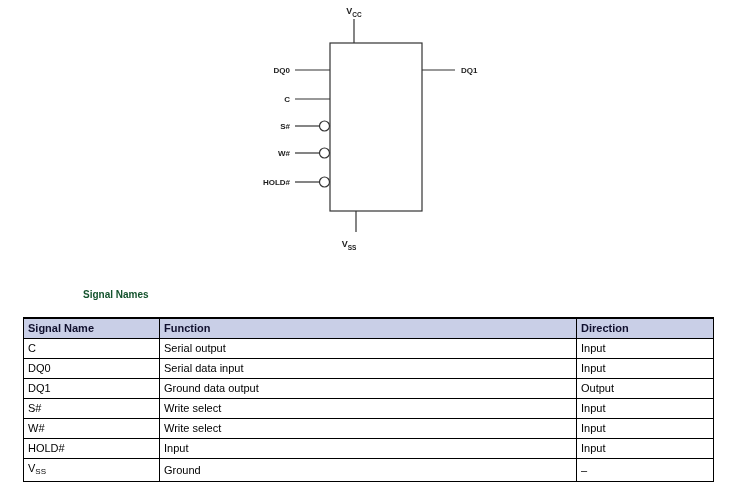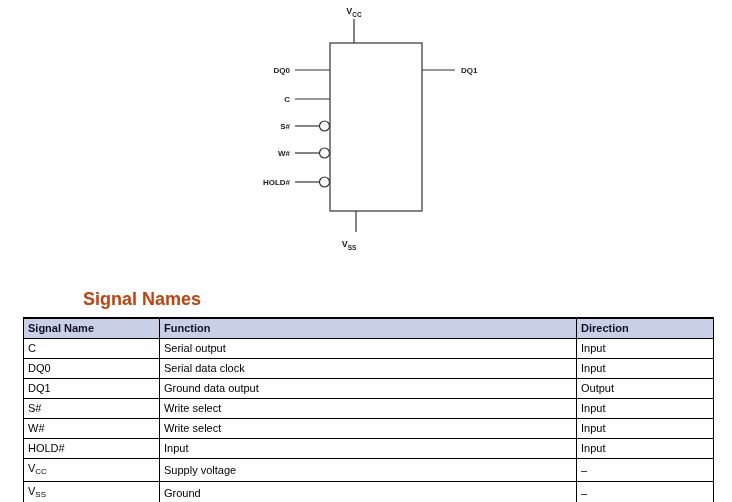--- a/index.html
+++ b/index.html
@@ -32,23 +32,23 @@
     font: 700 9px "Liberation Sans", sans-serif;
     fill: #1c1c1c;
   }
   .svg-sub { font-size: 6.5px; }
 
   
   .section-heading {
     position: absolute;
     left: 83px;
     top: 289px;
-    font-size: 18px;
+    font-size: 10px;
     font-weight: bold;
-    color: #c2410c;
+    color: #14532d;
   }
 
   
   table.signal-table {
     position: absolute;
     left: 23px;
     top: 317px;
     width: 690px;
     border-collapse: collapse;
     table-layout: fixed;
@@ -129,21 +129,21 @@
       </tr>
     </thead>
     <tbody>
       <tr>
         <td>C</td>
         <td>Serial output</td>
         <td>Input</td>
       </tr>
       <tr>
         <td>DQ0</td>
-        <td>Serial data clock</td>
+        <td>Serial data input</td>
         <td>Input</td>
       </tr>
       <tr>
         <td>DQ1</td>
         <td>Ground data output</td>
         <td>Output</td>
       </tr>
       <tr>
         <td>S#</td>
         <td>Write select</td>
@@ -153,25 +153,20 @@
         <td>W#</td>
         <td>Write select</td>
         <td>Input</td>
       </tr>
       <tr>
         <td>HOLD#</td>
         <td>Input</td>
         <td>Input</td>
       </tr>
       <tr>
-        <td><span>V</span><span class="cell-sub">CC</span></td>
-        <td>Supply voltage</td>
-        <td>–</td>
-      </tr>
-      <tr>
         <td><span>V</span><span class="cell-sub">SS</span></td>
         <td>Ground</td>
         <td>–</td>
       </tr>
     </tbody>
   </table>
 
 </div>
 
 </body></html>

